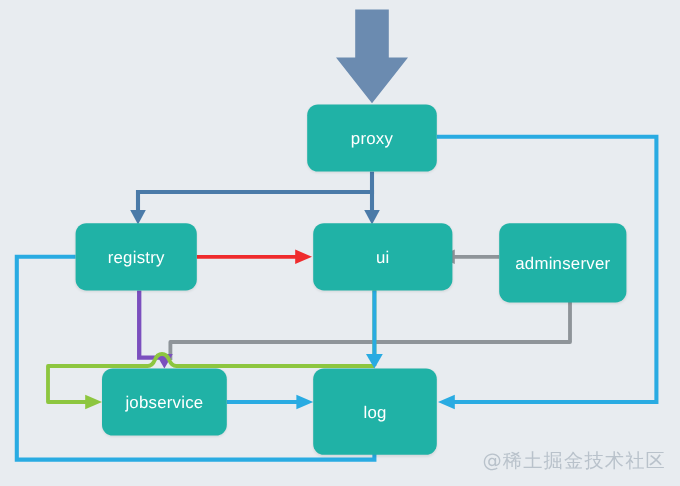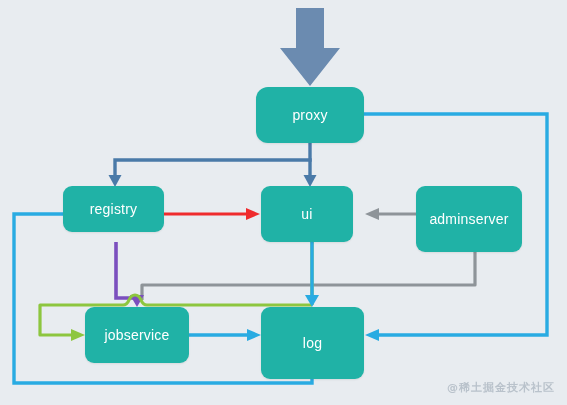--- a/index.html
+++ b/index.html
@@ -21,26 +21,25 @@
     font-size:14px;
     letter-spacing:.2px;
     box-shadow:0 1px 2px rgba(0,0,0,.08);
     z-index:5;
     -webkit-font-smoothing:antialiased;
   }
   .watermark{
     position:absolute;
     right:12px;bottom:10px;
     color:#b9c2cb;
-    font-size:11px;
+    font-size:16px;
     letter-spacing:1px;
     z-index:9;
     font-family:"DejaVu Sans",sans-serif;
     user-select:none;
-    font-weight:bold;
   }
 </style>
 </head>
 <body>
 
 <div id="stage">
 
   <svg id="wires" viewBox="0 0 567 405" width="567" height="405" xmlns="http://www.w3.org/2000/svg">
 
     <g>
@@ -105,29 +104,29 @@
       <path d="M 312 361 L 305 373 L 319 373 Z" fill="#29abe2"></path>
     </g>
 
     <g>
       <path d="M 364 114 L 547 114 L 547 335 L 378 335" stroke="#29abe2" stroke-width="3.4" fill="none" stroke-linejoin="miter" stroke-linecap="butt"></path>
       <path d="M 365 335 L 379 329 L 379 341 Z" fill="#29abe2"></path>
     </g>
 
   </svg>
 
-  <div class="node" style="left:256px;top:87px;width:108px;height:56px;border-radius:12px;">
+  <div class="node" style="left:256px;top:87px;width:108px;height:56px;">
     <span>proxy</span>
   </div>
 
-  <div class="node" style="left:63px;top:186px;width:101px;height:46px;">
+  <div class="node" style="left:63px;top:186px;width:101px;height:56px;">
     <span>registry</span>
   </div>
 
-  <div class="node" style="left:261px;top:186px;width:92px;height:56px;">
+  <div class="node" style="left:261px;top:186px;width:116px;height:56px;">
     <span>ui</span>
   </div>
 
   <div class="node" style="left:416px;top:186px;width:106px;height:66px;">
     <span>adminserver</span>
   </div>
 
   <div class="node" style="left:85px;top:307px;width:104px;height:56px;">
     <span>jobservice</span>
   </div>

